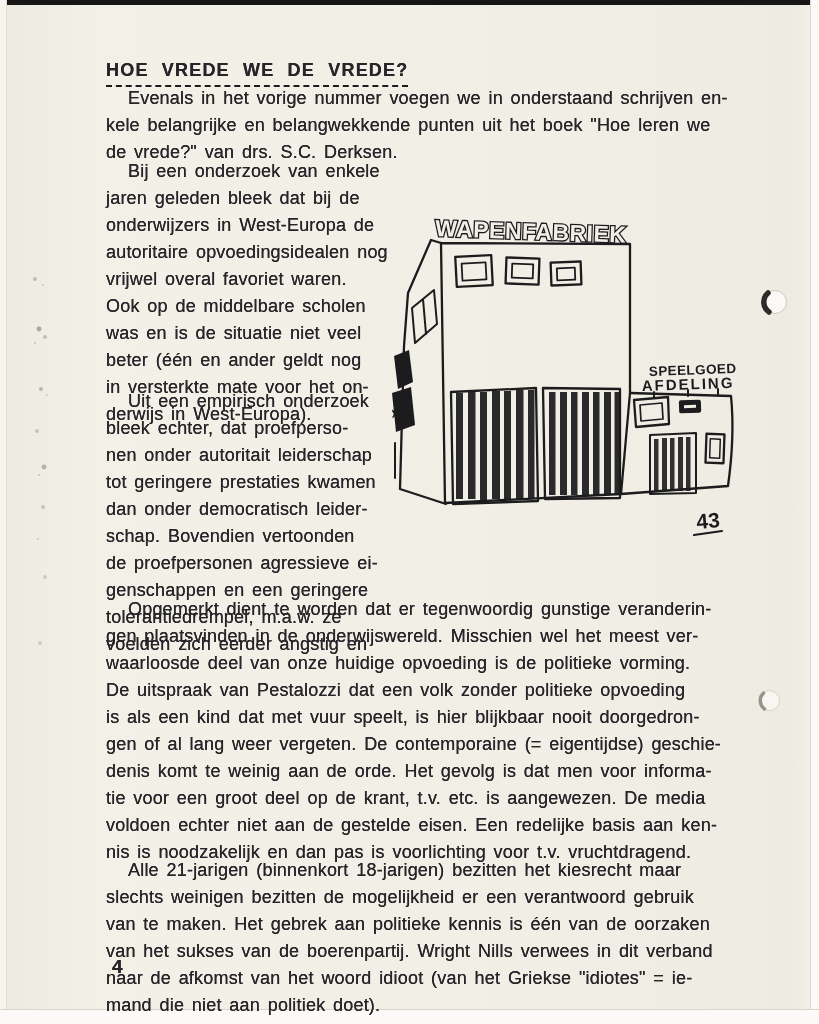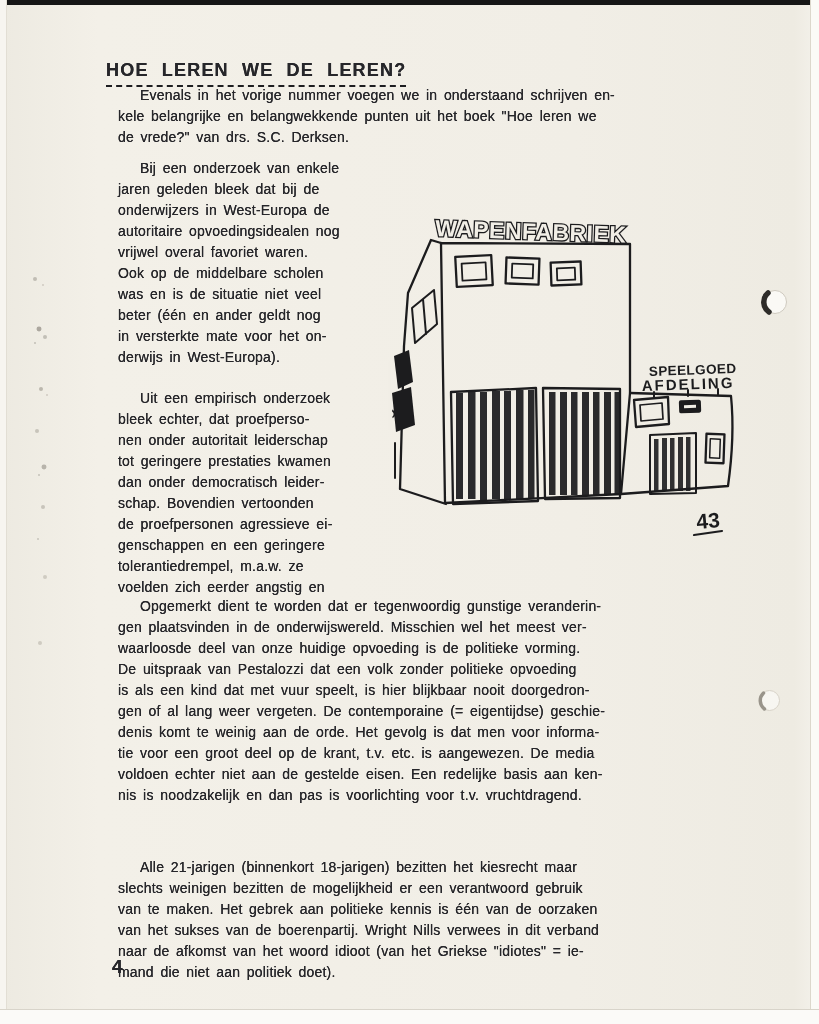--- a/index.html
+++ b/index.html
@@ -5,22 +5,22 @@
   html,body{margin:0;padding:0;background:#e8e5de;}
   .page{
     position:relative;width:819px;height:1024px;overflow:hidden;
     background:linear-gradient(90deg,#edeae1 0%,#f3f0e8 12%,#f1eee6 70%,#eeebe2 97%,#f4f2ec 100%);
     font-family:"Liberation Sans",sans-serif;color:#26262a;
   }
   .top-bar{position:absolute;left:0;top:0;width:100%;height:5px;background:#161616;}
   .left-edge{position:absolute;left:0;top:0;width:6px;height:100%;background:#f7f5f0;border-right:1px solid #e2ded4;}
   .right-edge{position:absolute;right:0;top:0;width:8px;height:100%;background:#fbfaf7;border-left:1px solid #dcd7cc;}
   .bottom-edge{position:absolute;left:0;bottom:0;width:100%;height:14px;background:#fbfaf8;border-top:1px solid #d8d4ca;}
-  .para{position:absolute;white-space:pre-line;font-size:14px;line-height:21px;
-        letter-spacing:.2px;word-spacing:2.5px;text-shadow:0 0 .4px currentColor;margin-left:12px;}
+  .para{position:absolute;white-space:pre-line;font-size:18px;line-height:27px;
+        letter-spacing:.2px;word-spacing:2.5px;text-shadow:0 0 .4px currentColor;}
   .indent{text-indent:22px;}
   .title{
     position:absolute;left:106px;top:48px;font-size:18px;font-weight:bold;
     letter-spacing:1.2px;word-spacing:7px;padding-bottom:4px;
     border-bottom:2px dashed #1d1d20;text-shadow:0 0 .4px currentColor;
   }
   .page-number{position:absolute;left:112px;top:956px;font-size:19px;font-weight:600;text-shadow:0 0 .4px currentColor;}
   .illu{position:absolute;left:388px;top:196px;width:365px;height:350px;}
   .illu text{font-family:"Liberation Sans",sans-serif;}
   .speckles{position:absolute;left:28px;top:270px;width:2px;height:2px;background:transparent;border-radius:50%;
@@ -36,21 +36,21 @@
 <body>
 
 <div class="page">
 
   <div class="top-bar"></div>
   <div class="left-edge"></div>
   <div class="right-edge"></div>
   <div class="bottom-edge"></div>
   <div class="speckles"></div>
 
-  <h1 class="title">HOE LEREN WE DE LEREN?</h1>
+  <h1 class="title">HOE VREDE WE DE VREDE?</h1>
 
   <div class="para indent" style="left:106px;top:85px;width:666px;">Evenals in het vorige nummer voegen we in onderstaand schrijven en-
 kele belangrijke en belangwekkende punten uit het boek "Hoe leren we
 de vrede?" van drs. S.C. Derksen.</div>
 
   <div class="para indent" style="left:106px;top:158px;width:340px;">Bij een onderzoek van enkele
 jaren geleden bleek dat bij de
 onderwijzers in West-Europa de
 autoritaire opvoedingsidealen nog
 vrijwel overal favoriet waren.

